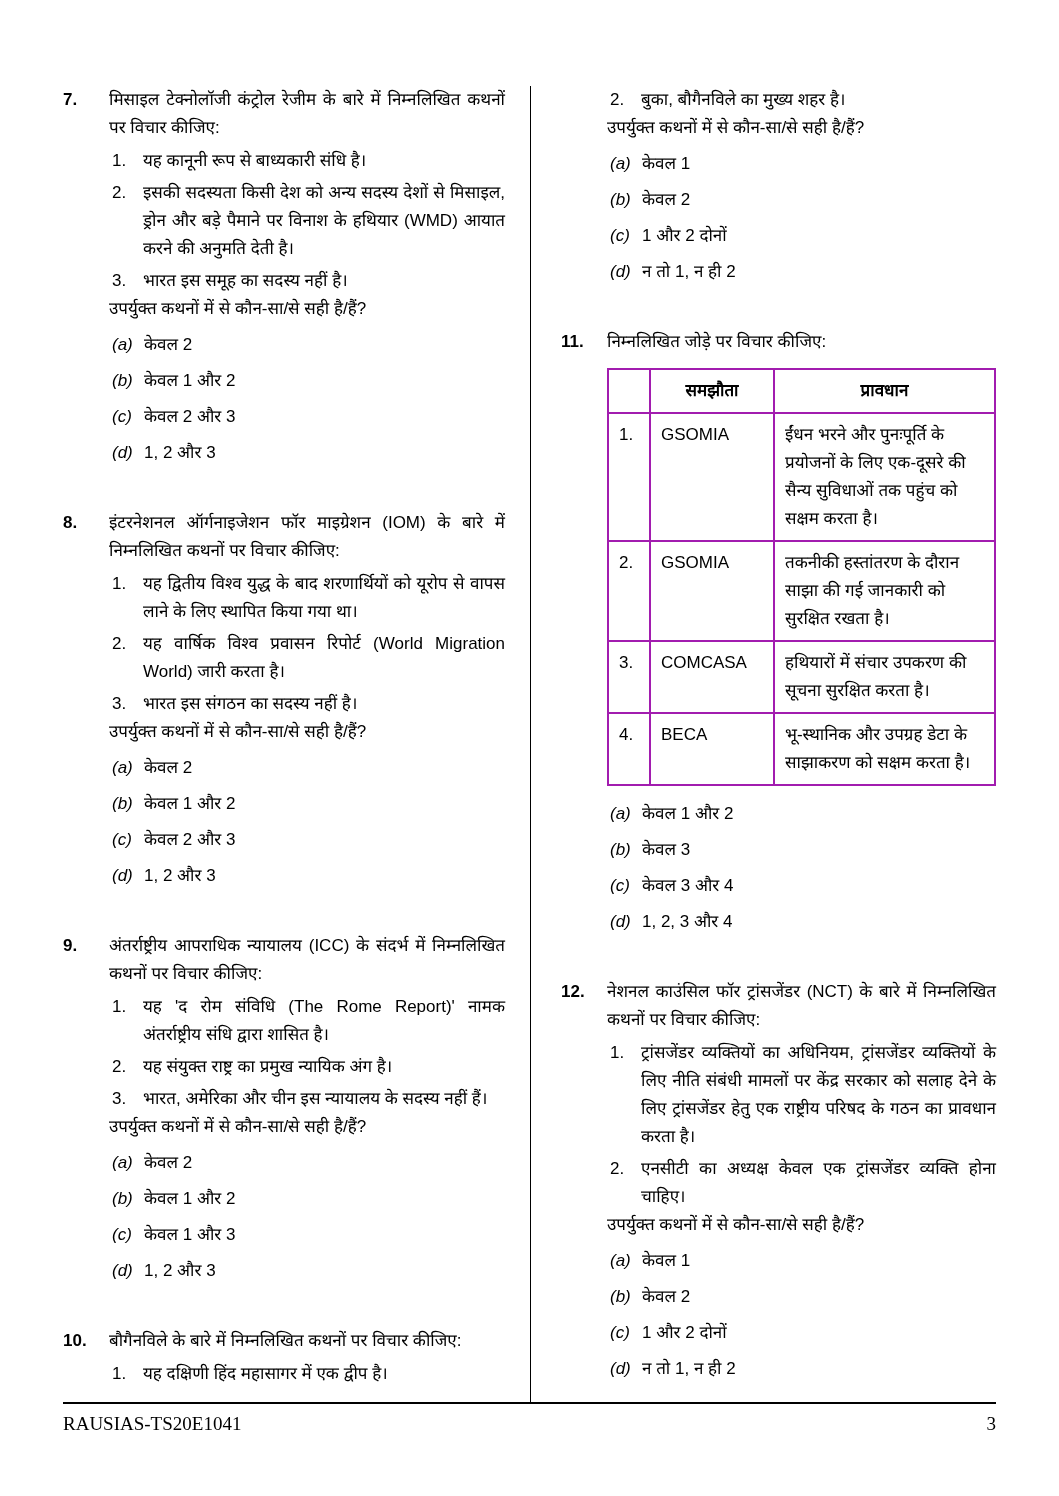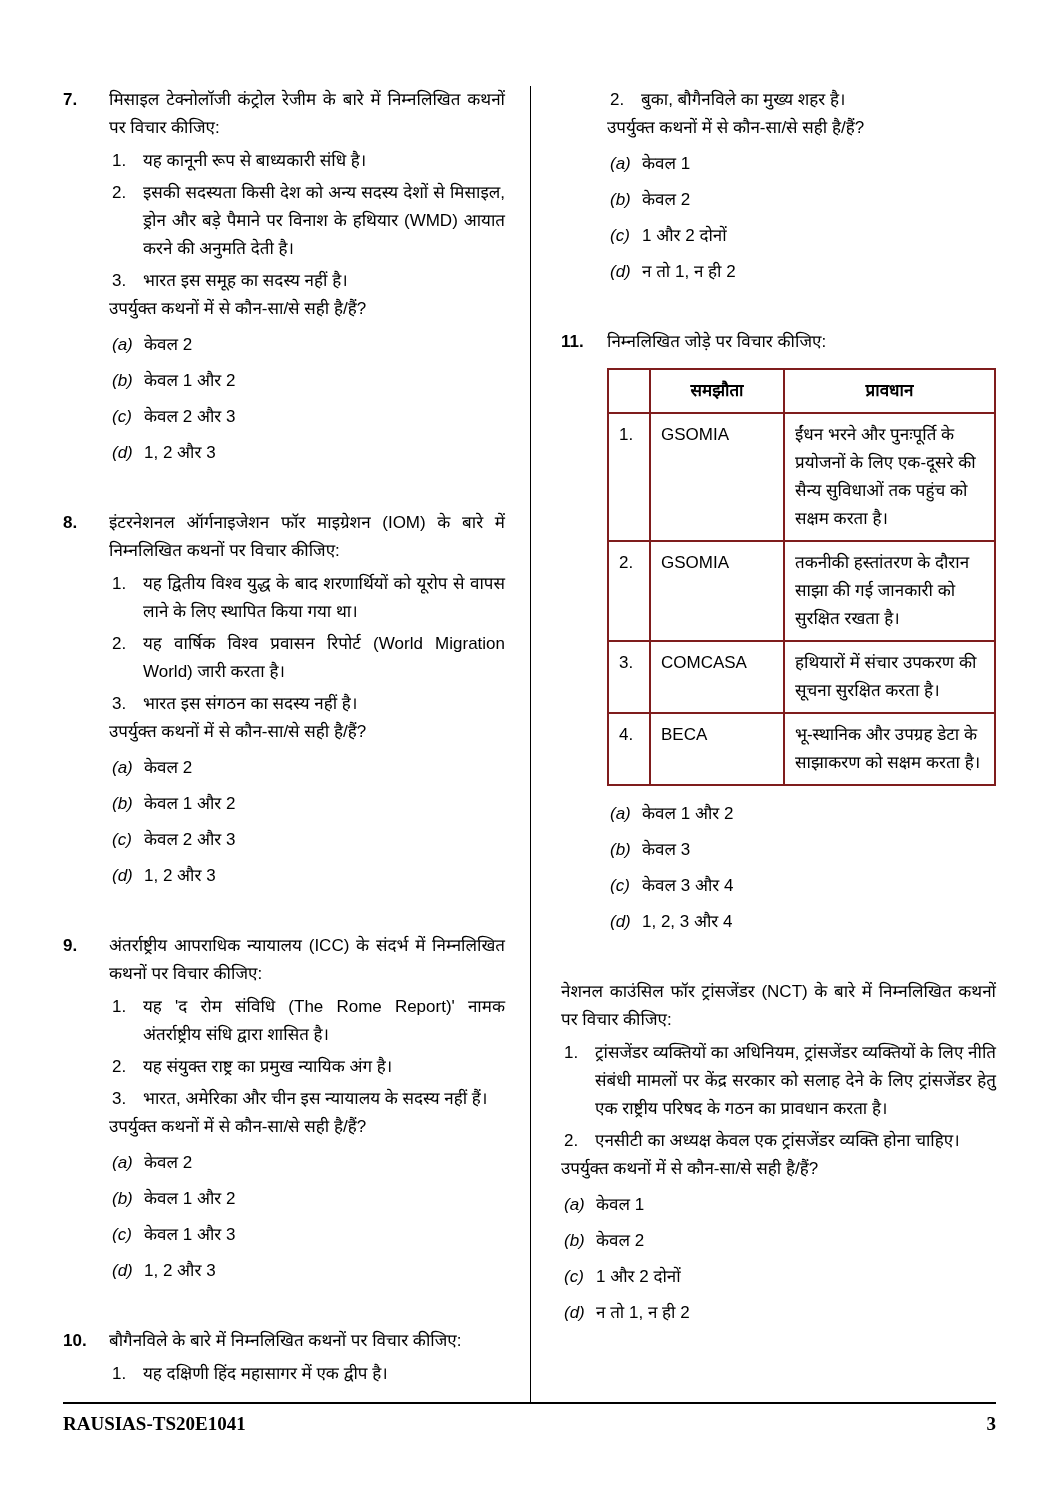--- a/index.html
+++ b/index.html
@@ -20,29 +20,29 @@
   .statement{display:flex;padding-left:3px;margin-top:4px}
   .s-num{width:31px;flex-shrink:0}
   .s-text{flex:1;min-width:0;text-align:justify}
   .q-prompt{}
   .options{margin-top:3px}
   .option{display:flex;padding-left:3px;margin-top:8px}
   .o-label{width:32px;flex-shrink:0;font-style:italic}
   .o-text{flex:1}
 
   table.pairs{border-collapse:collapse;width:100%;margin:12px 0 14px}
-  table.pairs th,table.pairs td{border:2px solid #7f1d1d;padding:7px 10px;vertical-align:top;text-align:left}
+  table.pairs th,table.pairs td{border:2px solid #a21caf;padding:7px 10px;vertical-align:top;text-align:left}
   table.pairs th{text-align:center;font-weight:bold}
   td.tn{width:42px}
-  td.tname{width:134px}
+  td.tname{width:124px}
   td.tdesc{text-align:justify}
 
   .footer{position:absolute;left:63px;top:1402px;width:933px;border-top:2px solid #000;
           padding-top:6px;display:flex;justify-content:space-between;
-          font-family:"Liberation Serif","DejaVu Serif",serif;font-weight:bold;font-size:19px}
+          font-family:"Liberation Serif","DejaVu Serif",serif;font-weight:normal;font-size:19px}
 </style>
 </head>
 <body>
 
 <div class="page">
   <div class="content">
 
     <div class="col-left">
 
       <div class="question">
@@ -265,20 +265,21 @@
             </div>
             <div class="option">
               <span class="o-label">(d)</span>
               <span class="o-text">1, 2, 3 और 4</span>
             </div>
           </div>
         </div>
       </div>
 
       <div class="question" style="margin-bottom:0">
+        <span class="q-num">12.</span>
         <div class="q-body">
           <div class="q-stem">नेशनल काउंसिल फॉर ट्रांसजेंडर (NCT) के बारे में निम्नलिखित कथनों पर विचार कीजिए:</div>
           <div class="statements">
             <div class="statement">
               <span class="s-num">1.</span>
               <div class="s-text">ट्रांसजेंडर व्यक्तियों का अधिनियम, ट्रांसजेंडर व्यक्तियों के लिए नीति संबंधी मामलों पर केंद्र सरकार को सलाह देने के लिए ट्रांसजेंडर हेतु एक राष्ट्रीय परिषद के गठन का प्रावधान करता है।</div>
             </div>
             <div class="statement">
               <span class="s-num">2.</span>
               <div class="s-text">एनसीटी का अध्यक्ष केवल एक ट्रांसजेंडर व्यक्ति होना चाहिए।</div>

